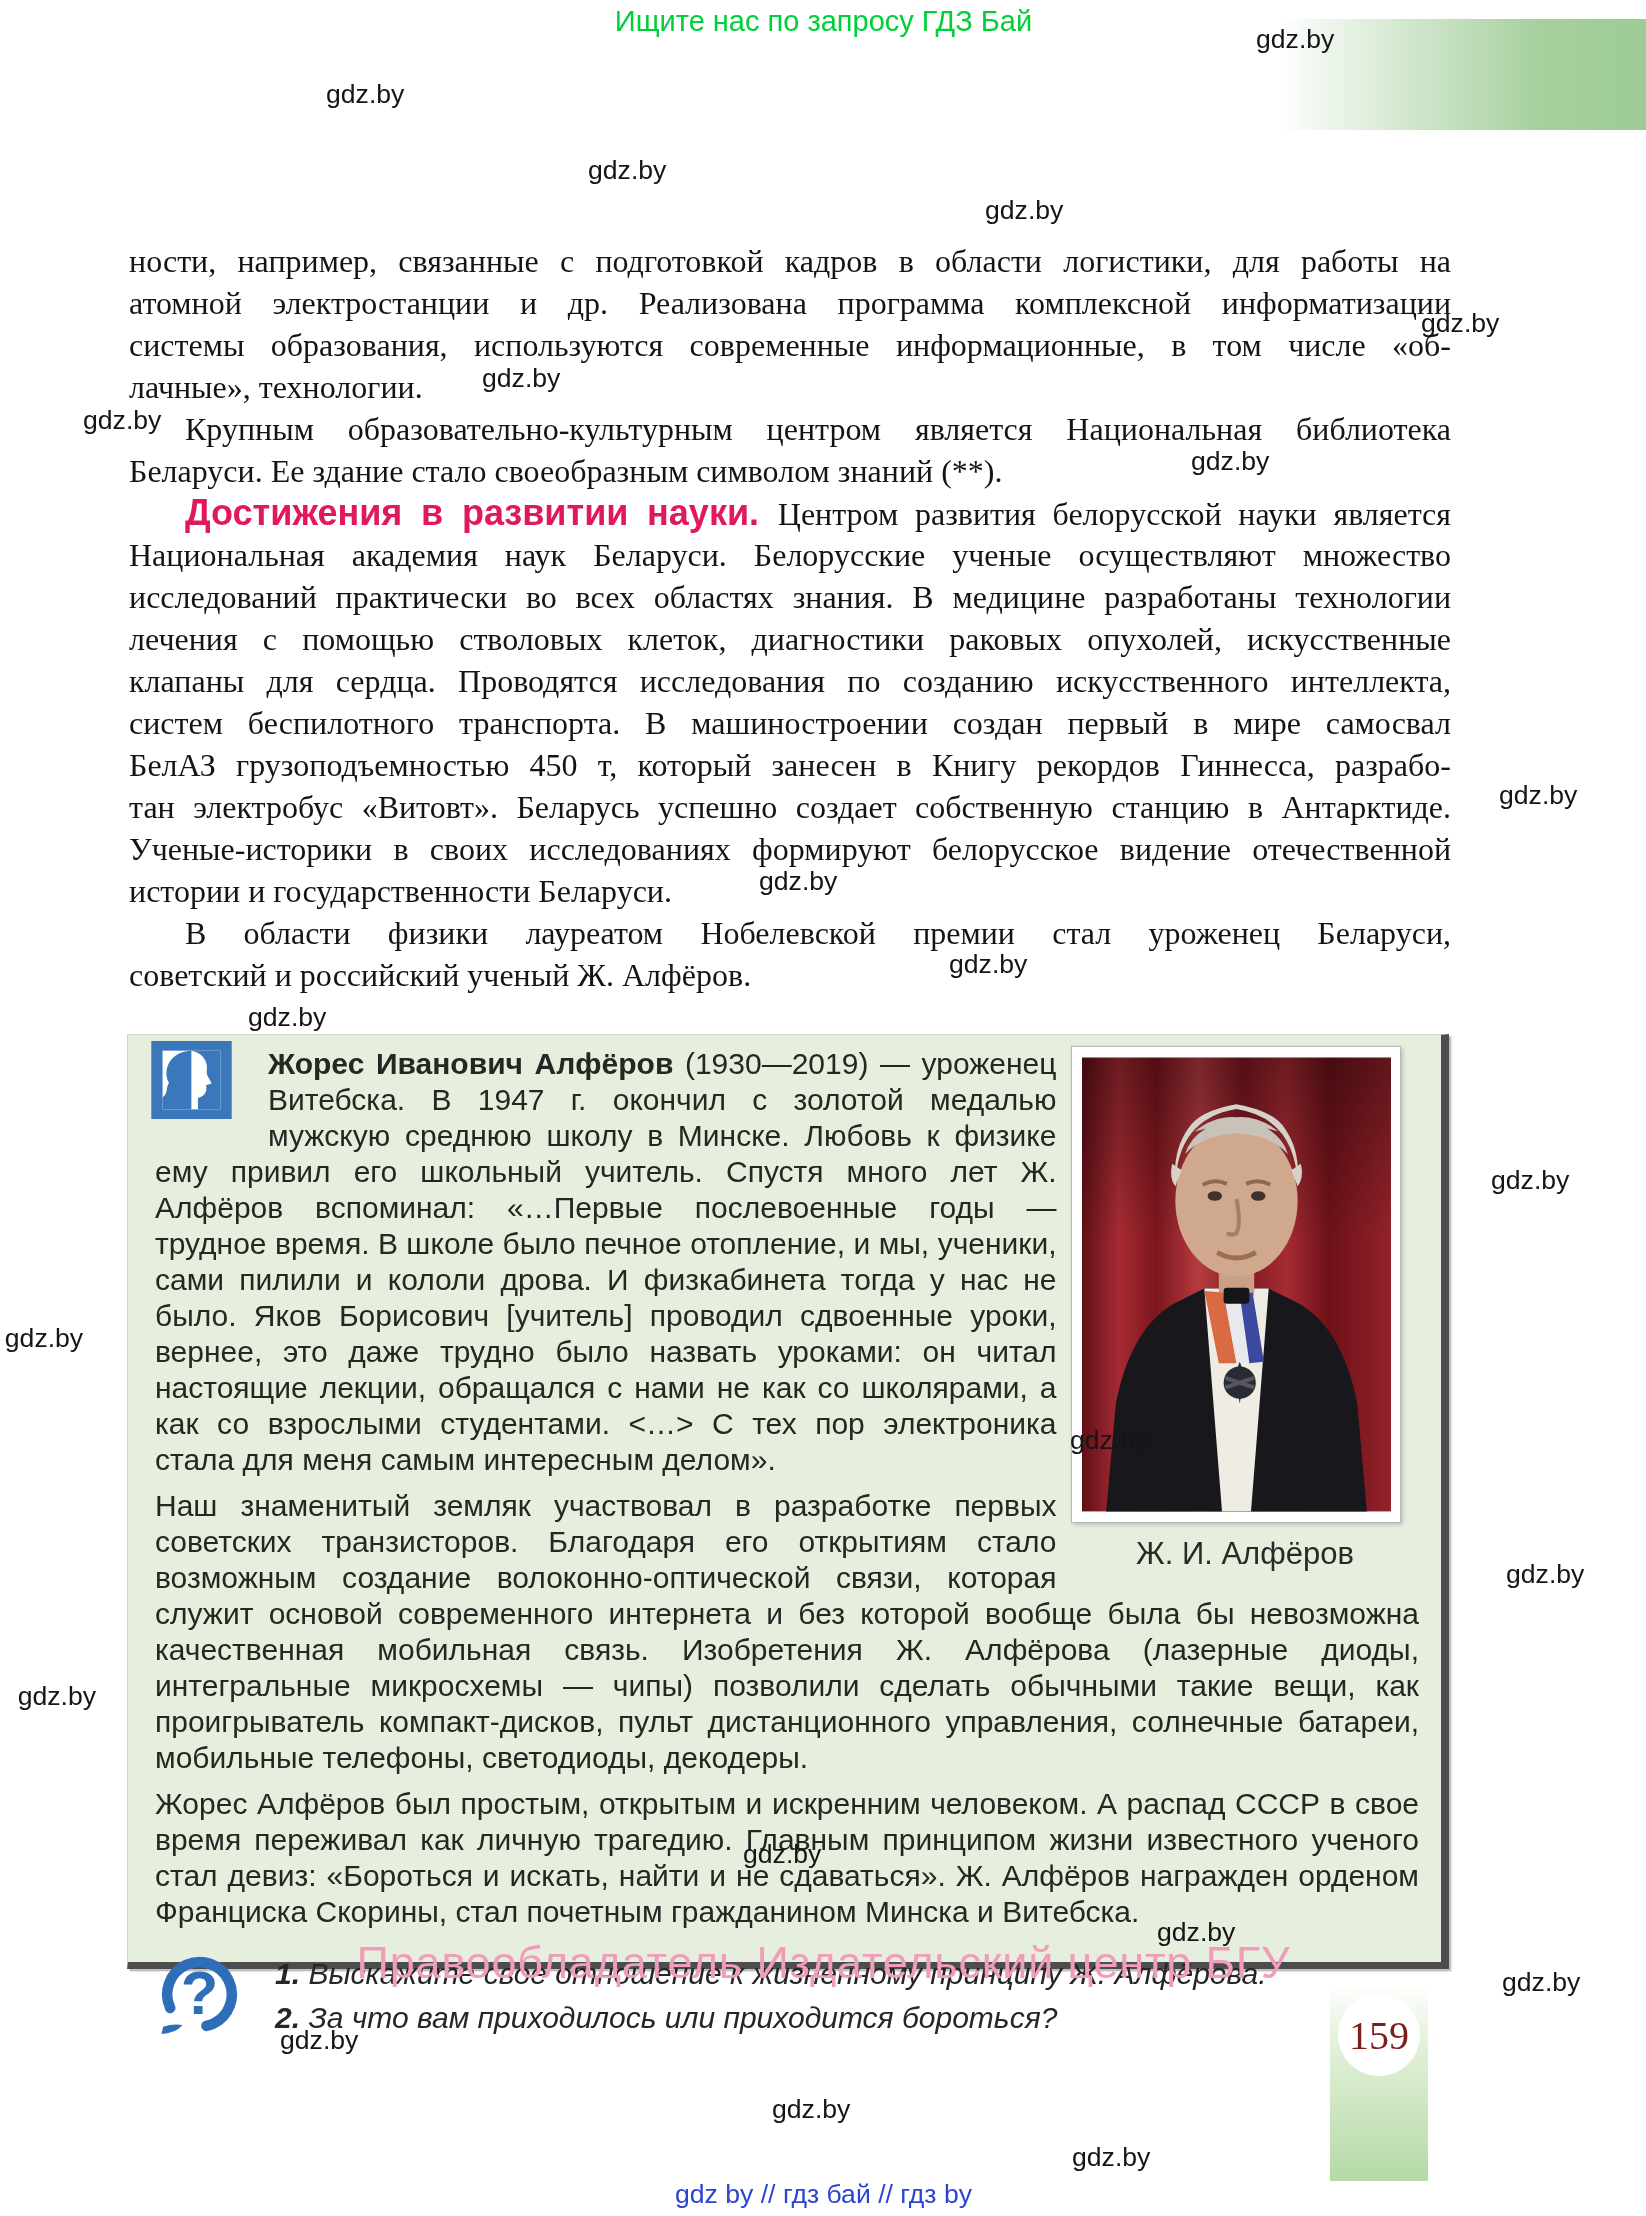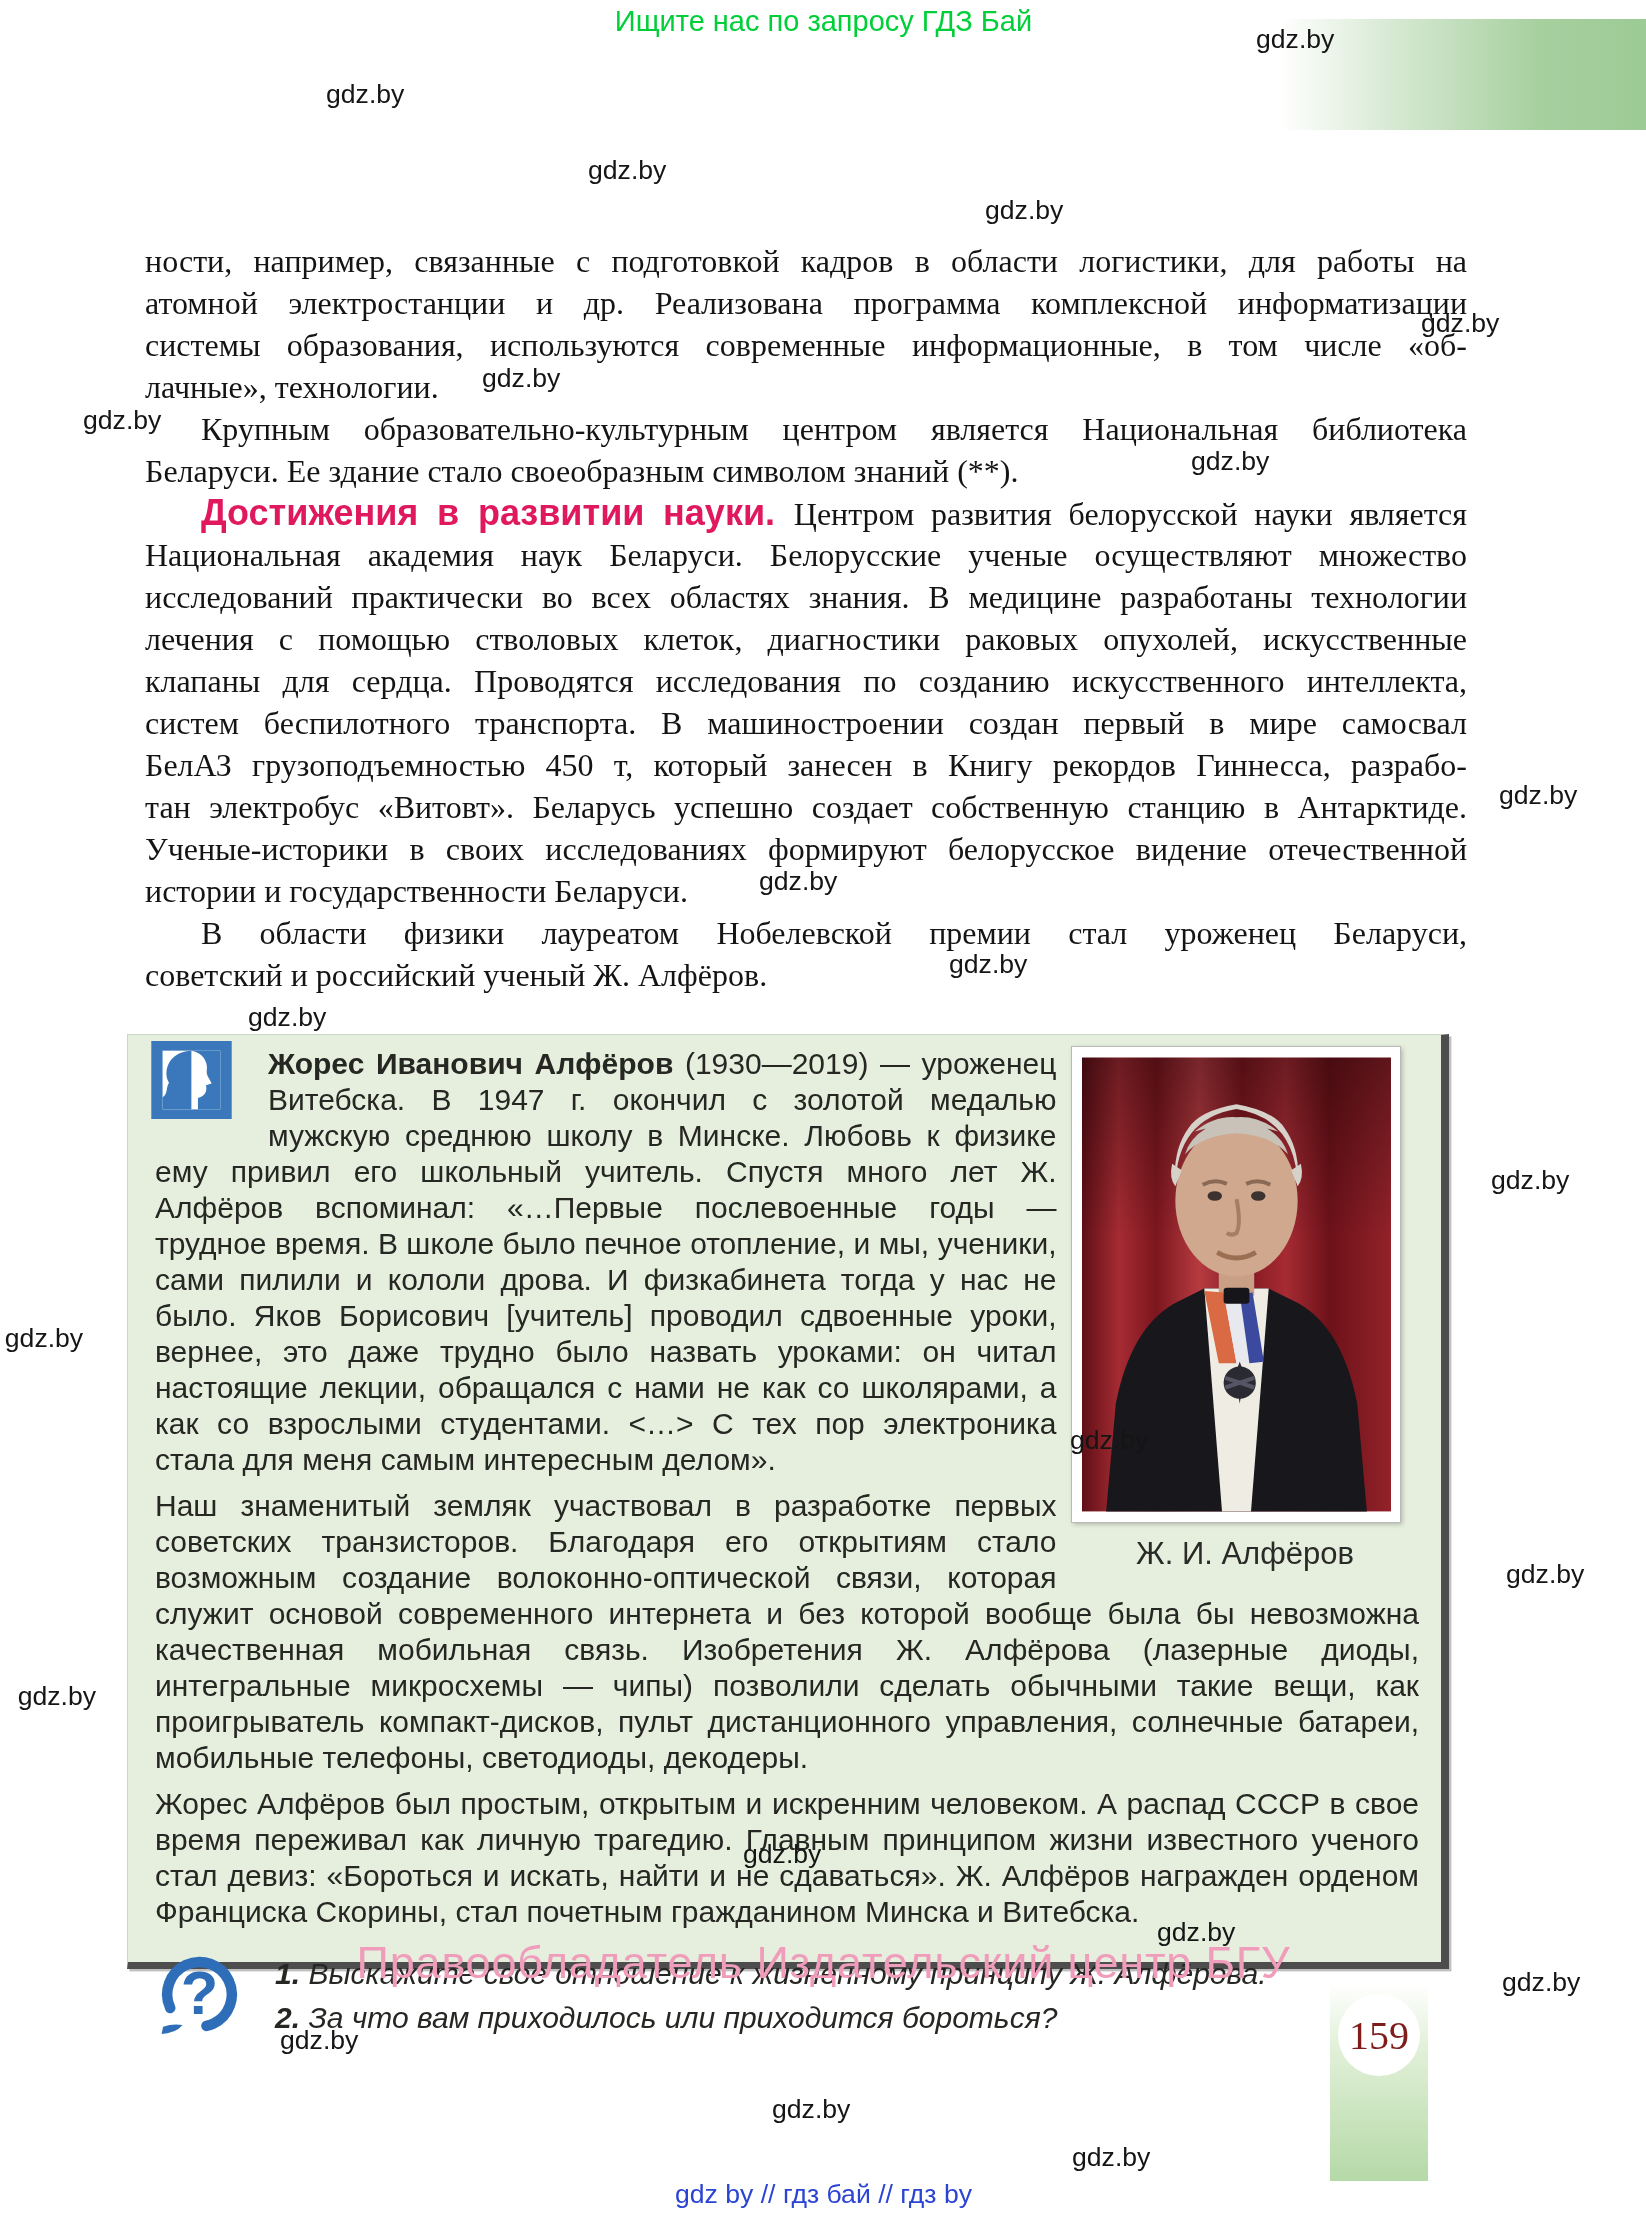--- a/index.html
+++ b/index.html
@@ -16,21 +16,21 @@
     color:#2b44d4;font-size:26.6px;}
   #footer-copyright{position:absolute;left:0;right:0;top:1937px;text-align:center;
     color:#f09cbb;font-size:45px;letter-spacing:0.8px;white-space:nowrap;}
   
   #pagenum-strip{position:absolute;left:1330px;top:1984px;width:98px;height:197px;
     background:linear-gradient(180deg,#ffffff 0%,#e3f1da 30%,#b5d9a7 100%);}
   #pagenum-circle{position:absolute;left:1338px;top:1994px;width:82px;height:82px;
     border-radius:50%;background:#ffffff;display:flex;align-items:center;justify-content:center;}
   #pagenum-circle span{font-family:"Liberation Serif",serif;font-size:40px;color:#7f1d1d;}
   
-  #main-text{position:absolute;left:145px;top:240px;width:1322px;
+  #main-text{position:absolute;left:129px;top:240px;width:1322px;
     font-family:"Liberation Serif",serif;font-size:32px;color:#141414;}
   .tline{height:42px;line-height:42px;text-align:justify;text-align-last:justify;white-space:normal;}
   .tline.end{text-align-last:left;}
   .tline.ind{text-indent:56px;}
   .mhead{font-family:"Liberation Sans",sans-serif;font-weight:bold;color:#e0195e;font-size:36px;}
   
   #bio-box{position:absolute;left:127px;top:1034px;width:1322px;height:935px;
     background:#e6efdd;box-sizing:border-box;
     border-top:0.8px solid #cdd6c2;border-left:0.8px solid #cdd6c2;
     border-right:8px solid #4d4d4d;border-bottom:7.3px solid #4d4d4d;

